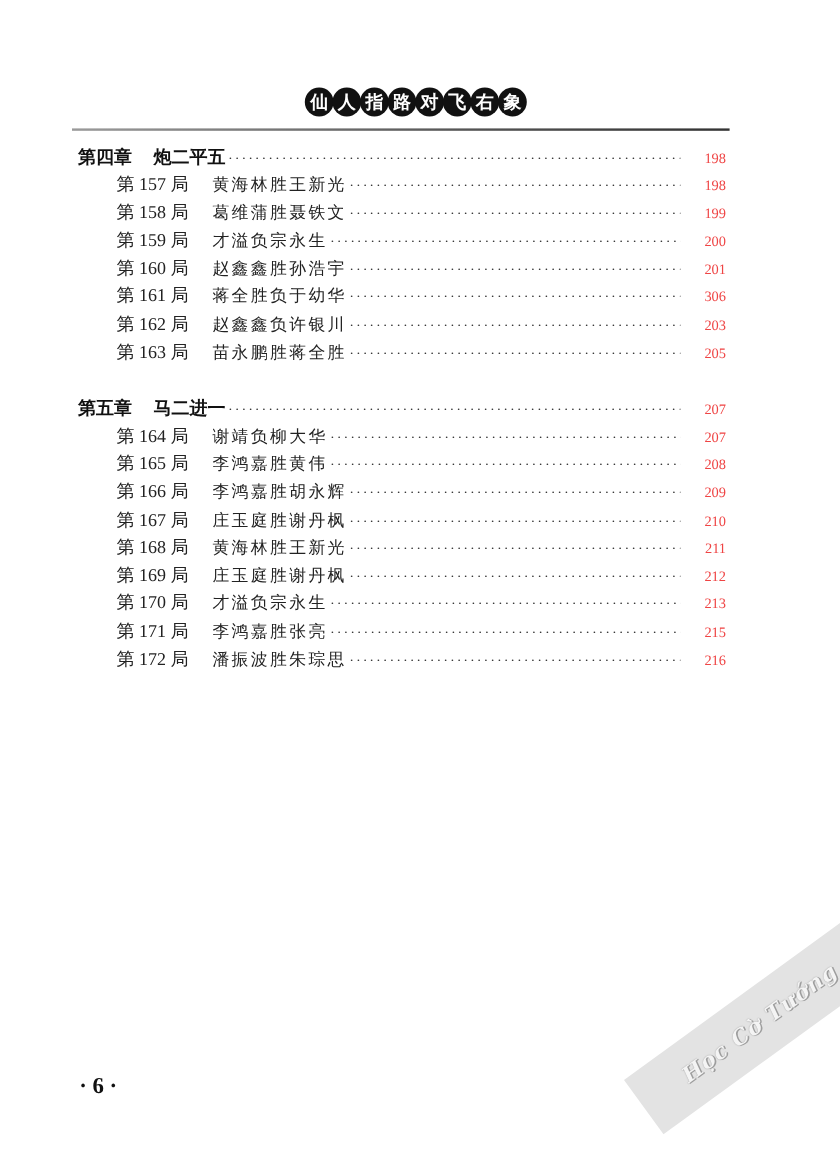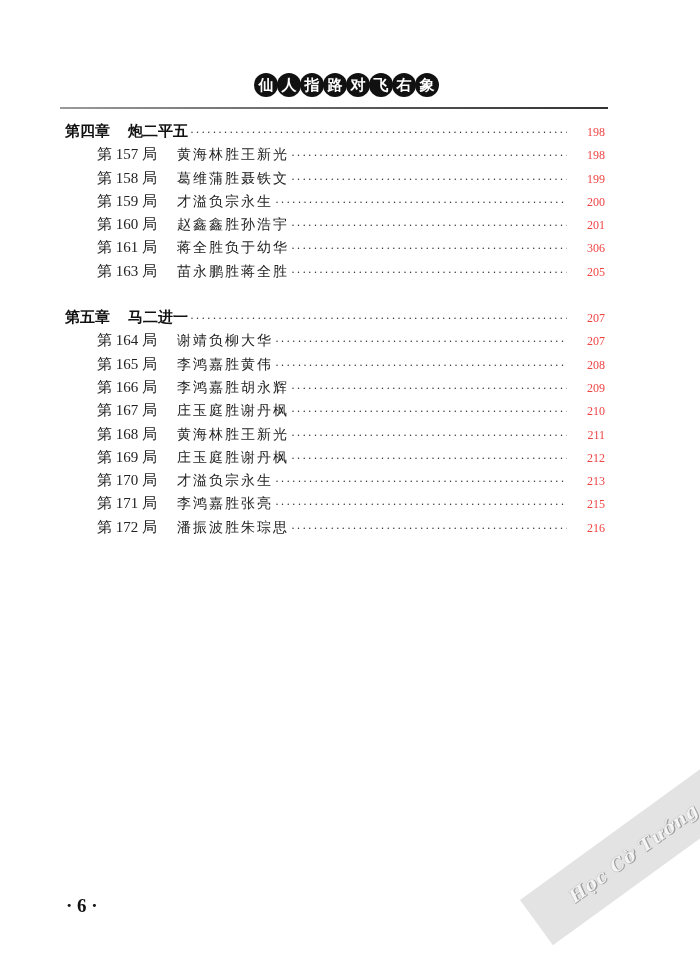--- a/index.html
+++ b/index.html
@@ -187,20 +187,26 @@
       <span class="leader"></span>
       <span class="page">201</span>
     </div>
     <div class="row game-row">
       <span class="game-num">第 161 局</span>
       <span class="game-title">蒋全胜负于幼华</span>
       <span class="leader"></span>
       <span class="page">306</span>
     </div>
     <div class="row game-row">
+      <span class="game-num">第 162 局</span>
+      <span class="game-title">赵鑫鑫负许银川</span>
+      <span class="leader"></span>
+      <span class="page">203</span>
+    </div>
+    <div class="row game-row">
       <span class="game-num">第 163 局</span>
       <span class="game-title">苗永鹏胜蒋全胜</span>
       <span class="leader"></span>
       <span class="page">205</span>
     </div>
   </div>
 
   <div class="chapter">
     <div class="row chapter-row">
       <span class="chapter-num">第五章</span>

